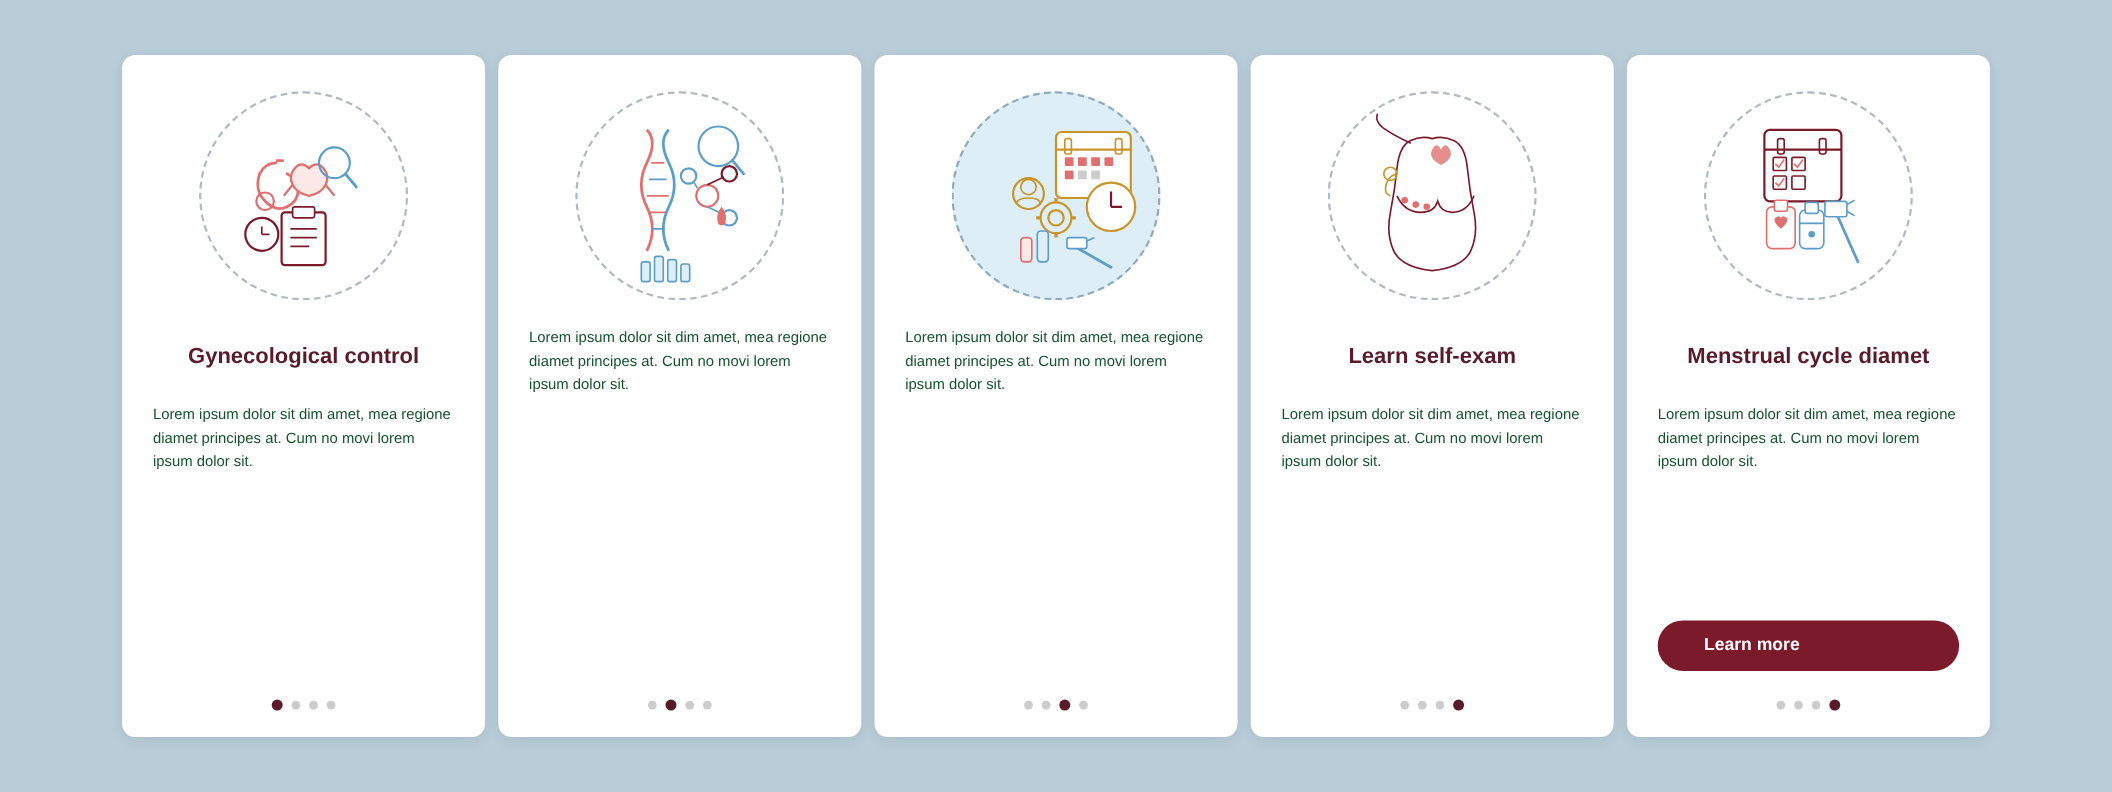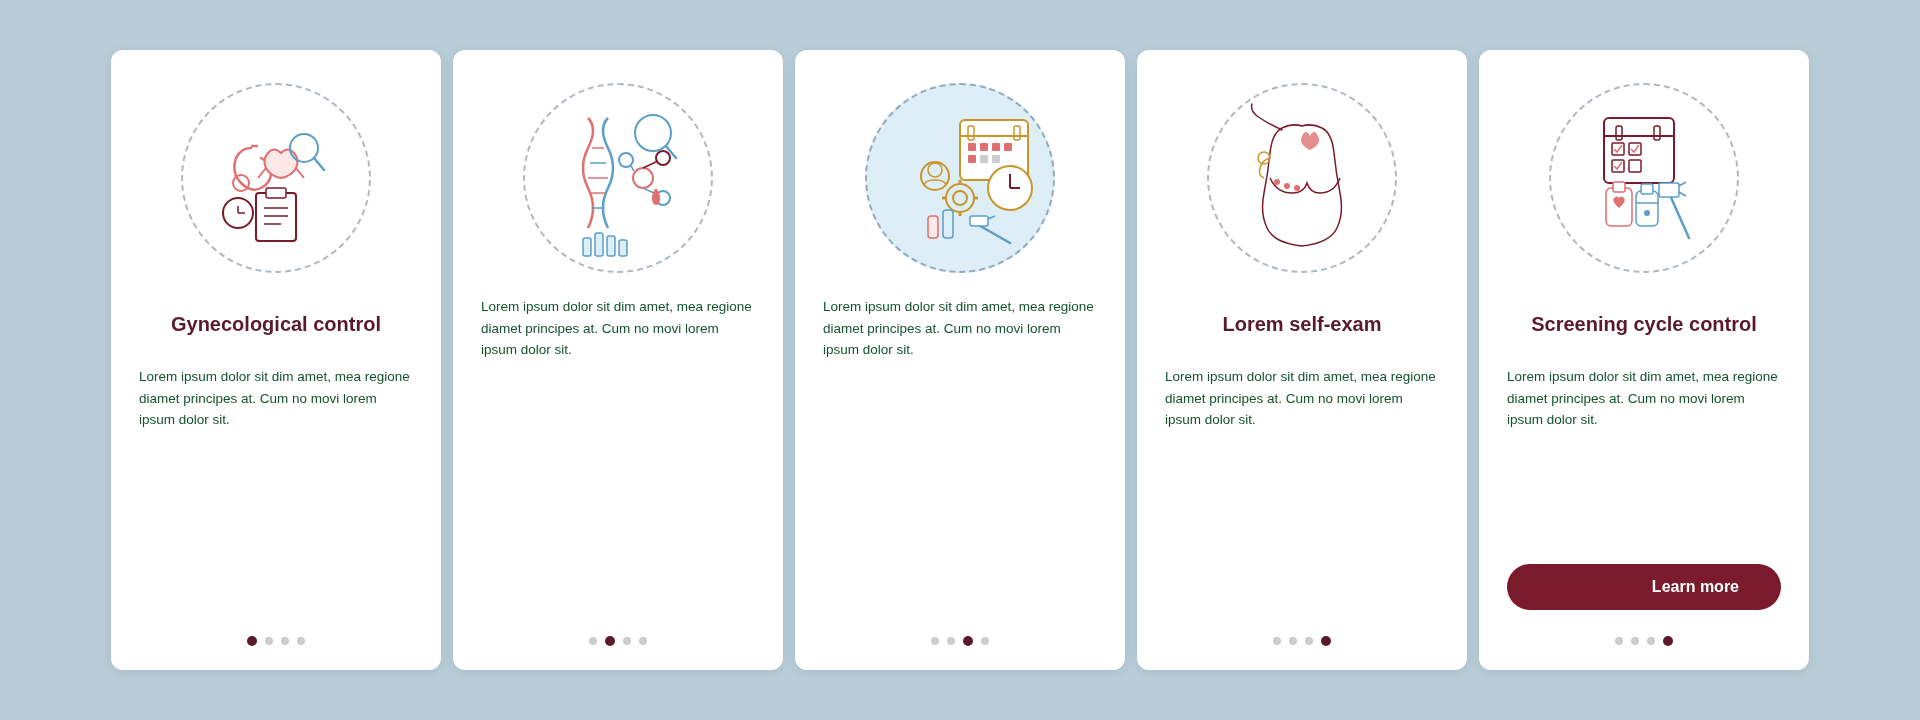--- a/index.html
+++ b/index.html
@@ -112,21 +112,21 @@
       background: #7a1a2a;
       color: #fff;
       border: none;
       border-radius: 30px;
       padding: 14px 42px;
       font-size: 16px;
       font-weight: 600;
       cursor: pointer;
       margin-bottom: 16px;
       width: 100%;
-      text-align: right;
+      text-align: left;
     }
   </style>
 </head>
 <body>
 
 <div class="cards-container">
 
   <div class="card">
     <div class="card-icon-area">
       <div class="dashed-circle"></div>
@@ -269,21 +269,21 @@
         <path d="M48 60 Q40 62 38 70 Q36 78 42 80" stroke="#c9952a" stroke-width="1.5" fill="none"></path>
         <circle cx="42" cy="60" r="6" stroke="#c9952a" stroke-width="1.5" fill="none"></circle>
 
         <path d="M88 38 Q92 30 96 38 Q100 46 88 52 Q76 46 80 38 Q84 30 88 38Z" fill="#e07070" opacity="0.8"></path>
 
         <circle cx="65" cy="88" r="3" fill="#e07070"></circle>
         <circle cx="75" cy="90" r="3" fill="#e07070"></circle>
         <circle cx="55" cy="84" r="3" fill="#e07070"></circle>
       </svg>
     </div>
-    <div class="card-title">Lorem self-exam</div>
+    <div class="card-title">Learn self-exam</div>
     <div class="card-body">Lorem ipsum dolor sit dim amet, mea regione diamet principes at. Cum no movi lorem ipsum dolor sit.</div>
     <div class="dots-row">
       <div class="dot"></div>
       <div class="dot"></div>
       <div class="dot"></div>
       <div class="dot active"></div>
     </div>
   </div>
 
   <div class="card">
@@ -312,21 +312,21 @@
         <rect x="42" y="90" width="26" height="38" rx="5" stroke="#e07070" stroke-width="1.5" fill="white"></rect>
         <rect x="49" y="84" width="12" height="10" rx="2" stroke="#e07070" stroke-width="1.5" fill="white"></rect>
         <path d="M55 100 Q53 97 50 100 Q47 103 55 110 Q63 103 60 100 Q57 97 55 100Z" fill="#e07070"></path>
 
         <rect x="72" y="93" width="22" height="35" rx="5" stroke="#5b9ec9" stroke-width="1.5" fill="white"></rect>
         <rect x="77" y="86" width="12" height="10" rx="2" stroke="#5b9ec9" stroke-width="1.5" fill="white"></rect>
         <line x1="72" y1="105" x2="94" y2="105" stroke="#5b9ec9" stroke-width="1.5"></line>
         <circle cx="83" cy="115" r="3" fill="#5b9ec9"></circle>
       </svg>
     </div>
-    <div class="card-title">Screening cycle control</div>
+    <div class="card-title">Menstrual cycle diamet</div>
     <div class="card-body">Lorem ipsum dolor sit dim amet, mea regione diamet principes at. Cum no movi lorem ipsum dolor sit.</div>
     <button class="learn-more-btn">Learn more</button>
     <div class="dots-row">
       <div class="dot"></div>
       <div class="dot"></div>
       <div class="dot"></div>
       <div class="dot active"></div>
     </div>
   </div>
 

